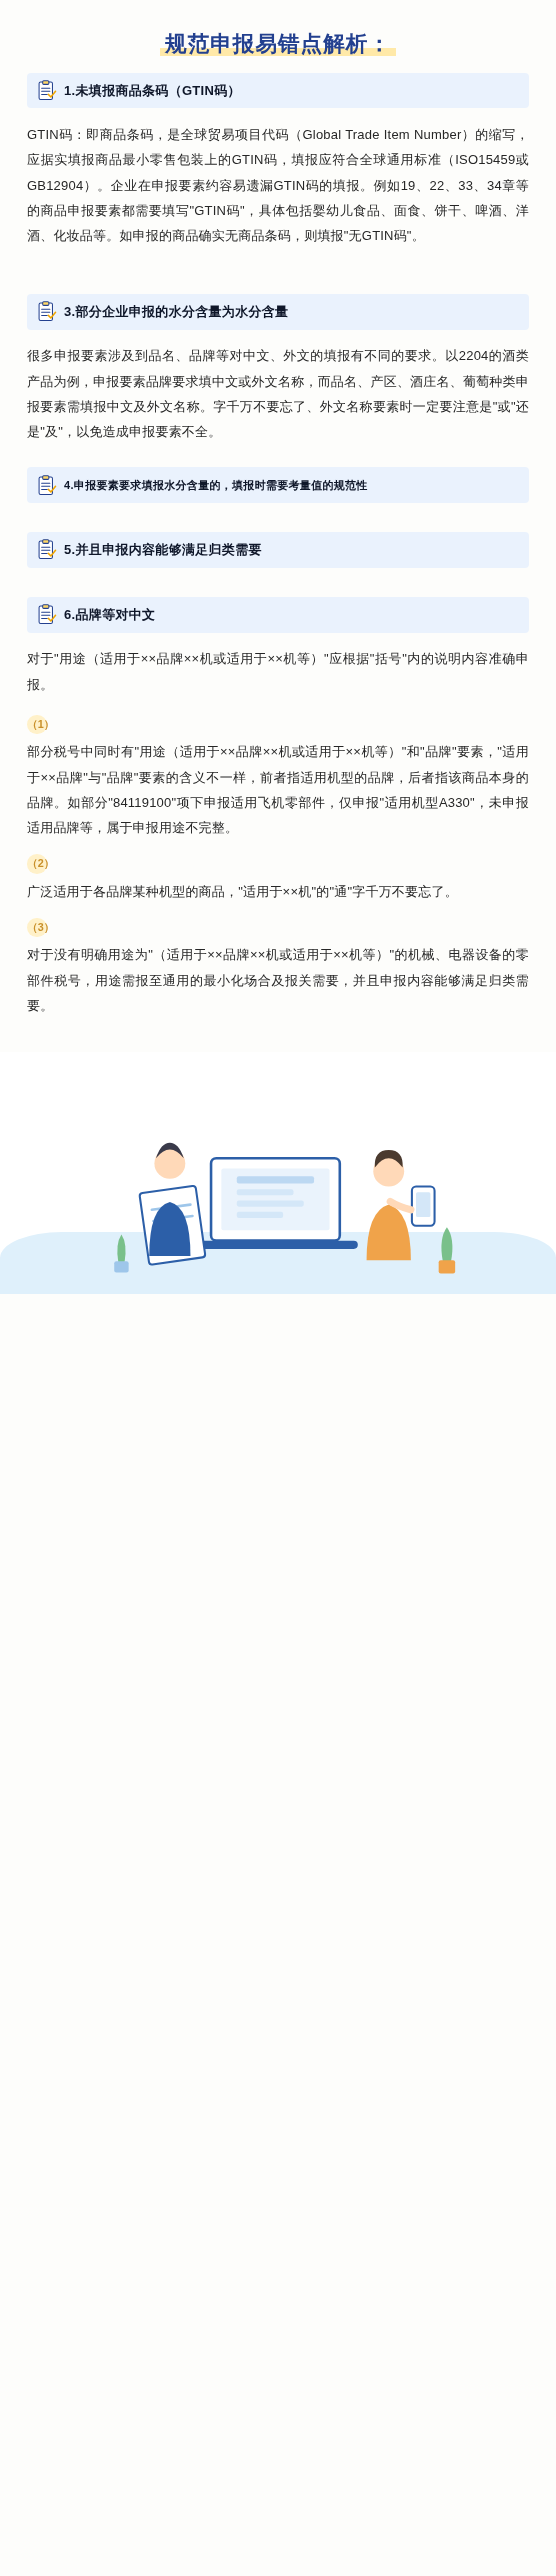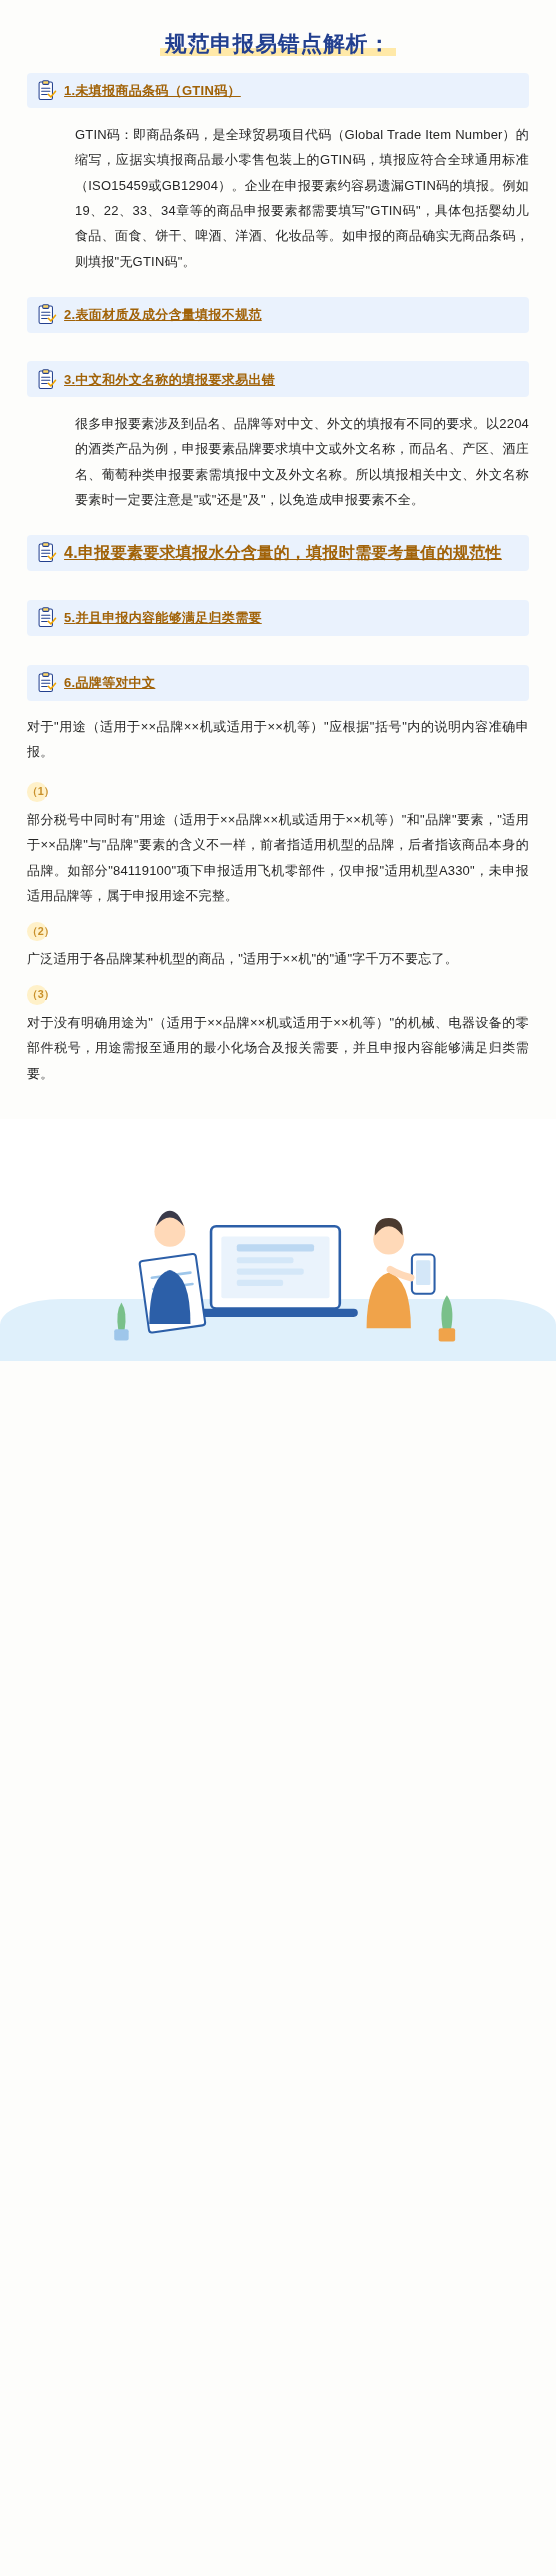--- a/index.html
+++ b/index.html
@@ -70,39 +70,38 @@
   .sec-head .sec-icon {
     width: 21.6px;
     height: 21.6px;
     flex: 0 0 21.6px;
     margin-right: 6.2px;
     position: relative;
   }
   .sec-head .sec-title {
     font-size: 13px;
     font-weight: bold;
-    color: #a16207;
+    color: #0f172a;
     line-height: 1.35;
     letter-spacing: 0.3px;
-    text-decoration: underline;
   }
   .sec-head.two-line .sec-title {
-    font-size: 16px;
+    font-size: 11px;
   }
 
   
   .para {
     font-size: 13px;
     line-height: 1.95;
     color: #262626;
     text-align: justify;
     margin: 0 0 17.5px 0;
     letter-spacing: 0.2px;
   }
-  .para:last-child { margin-bottom: 0; margin-left: 48px; }
+  .para:last-child { margin-bottom: 0; }
 
   .sub-block {
     margin: 0 0 13.4px 0;
   }
   .sub-num {
     display: inline-block;
     width: 19.6px;
     height: 19.6px;
     line-height: 19.6px;
     border-radius: 50%;
@@ -169,52 +168,39 @@
         </svg>
       </span>
       <span class="sec-title"><span>1.</span><span>未填报商品条码（GTIN码）</span></span>
     </div>
     <p class="para">GTIN码：即商品条码，是全球贸易项目代码（Global Trade Item Number）的缩写，应据实填报商品最小零售包装上的GTIN码，填报应符合全球通用标准（ISO15459或GB12904）。企业在申报要素约容易遗漏GTIN码的填报。例如19、22、33、34章等的商品申报要素都需要填写"GTIN码"，具体包括婴幼儿食品、面食、饼干、啤酒、洋酒、化妆品等。如申报的商品确实无商品条码，则填报"无GTIN码"。</p>
   </div>
 
   <div class="spacer-md"></div>
 
   <div class="section">
+  </div>
+
+  <div class="spacer-md"></div>
+
+  <div class="section">
     <div class="sec-head">
       <span class="sec-icon">
         <svg width="21.6" height="21.6" viewBox="0 0 42 42">
           <rect x="6" y="4" width="26" height="34" rx="3" fill="#ffffff" stroke="#23408f" stroke-width="2"></rect>
           <rect x="13" y="1.5" width="12" height="7" rx="2" fill="#ffd766" stroke="#23408f" stroke-width="2"></rect>
           <line x1="11" y1="16" x2="27" y2="16" stroke="#23408f" stroke-width="2" stroke-linecap="round"></line>
           <line x1="11" y1="22" x2="27" y2="22" stroke="#23408f" stroke-width="2" stroke-linecap="round"></line>
           <line x1="11" y1="28" x2="22" y2="28" stroke="#23408f" stroke-width="2" stroke-linecap="round"></line>
           <path d="M24 28 l5 5 l9 -11" fill="none" stroke="#f0a500" stroke-width="3" stroke-linecap="round" stroke-linejoin="round"></path>
         </svg>
       </span>
-      <span class="sec-title"><span>2.</span><span>表面材质及成分含量填报不规范</span></span>
-    </div>
-  </div>
-
-  <div class="spacer-md"></div>
-
-  <div class="section">
-    <div class="sec-head">
-      <span class="sec-icon">
-        <svg width="21.6" height="21.6" viewBox="0 0 42 42">
-          <rect x="6" y="4" width="26" height="34" rx="3" fill="#ffffff" stroke="#23408f" stroke-width="2"></rect>
-          <rect x="13" y="1.5" width="12" height="7" rx="2" fill="#ffd766" stroke="#23408f" stroke-width="2"></rect>
-          <line x1="11" y1="16" x2="27" y2="16" stroke="#23408f" stroke-width="2" stroke-linecap="round"></line>
-          <line x1="11" y1="22" x2="27" y2="22" stroke="#23408f" stroke-width="2" stroke-linecap="round"></line>
-          <line x1="11" y1="28" x2="22" y2="28" stroke="#23408f" stroke-width="2" stroke-linecap="round"></line>
-          <path d="M24 28 l5 5 l9 -11" fill="none" stroke="#f0a500" stroke-width="3" stroke-linecap="round" stroke-linejoin="round"></path>
-        </svg>
-      </span>
-      <span class="sec-title"><span>3.</span><span>中文和外文名称的填报要求易出错</span></span>
-    </div>
-    <p class="para">很多申报要素涉及到品名、品牌等对中文、外文的填报有不同的要求。以2204的酒类产品为例，申报要素品牌要求填中文或外文名称，而品名、产区、酒庄名、葡萄种类申报要素需填报中文及外文名称。所以填报相关中文、外文名称要素时一定要注意是"或"还是"及"，以免造成申报要素不全。</p>
+      <span class="sec-title"><span>3.</span><span>部分企业申报的水分含量为水分含量</span></span>
+    </div>
+    <p class="para">很多申报要素涉及到品名、品牌等对中文、外文的填报有不同的要求。以2204的酒类产品为例，申报要素品牌要求填中文或外文名称，而品名、产区、酒庄名、葡萄种类申报要素需填报中文及外文名称。字千万不要忘了、外文名称要素时一定要注意是"或"还是"及"，以免造成申报要素不全。</p>
   </div>
 
   <div class="spacer-md"></div>
 
   <div class="section">
     <div class="sec-head two-line">
       <span class="sec-icon">
         <svg width="21.6" height="21.6" viewBox="0 0 42 42">
           <rect x="6" y="4" width="26" height="34" rx="3" fill="#ffffff" stroke="#23408f" stroke-width="2"></rect>
           <rect x="13" y="1.5" width="12" height="7" rx="2" fill="#ffd766" stroke="#23408f" stroke-width="2"></rect>

